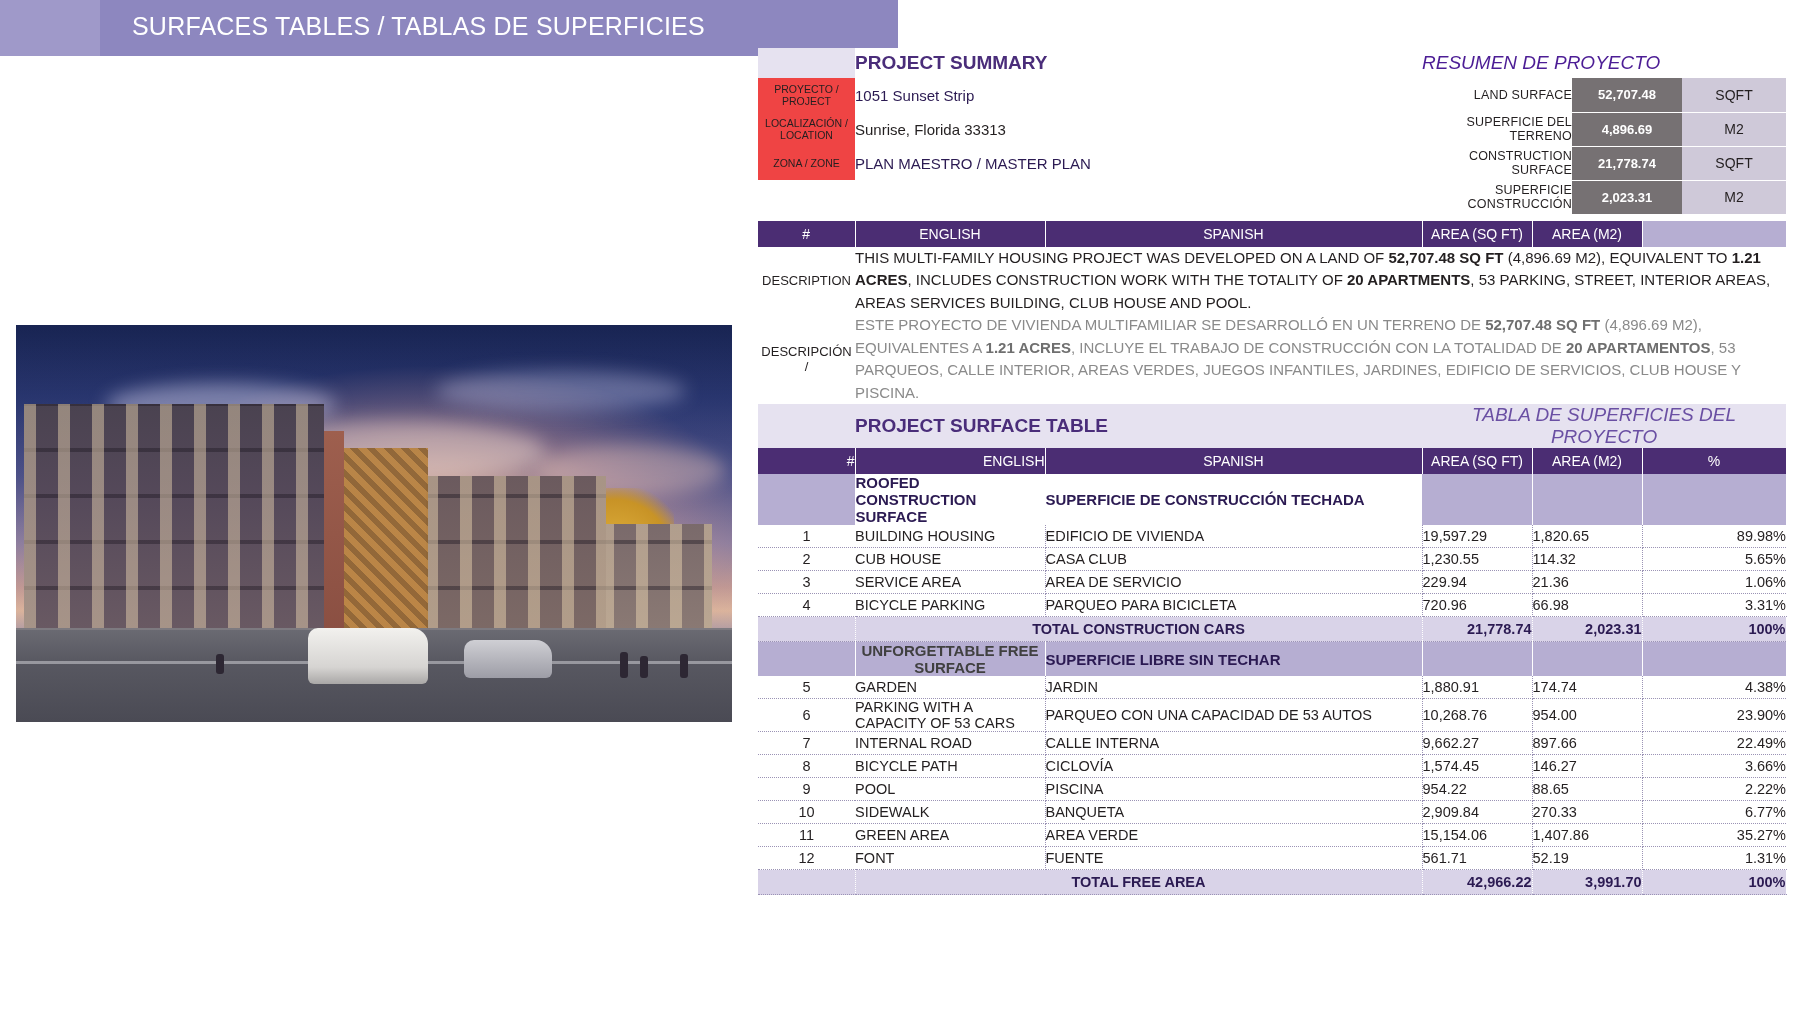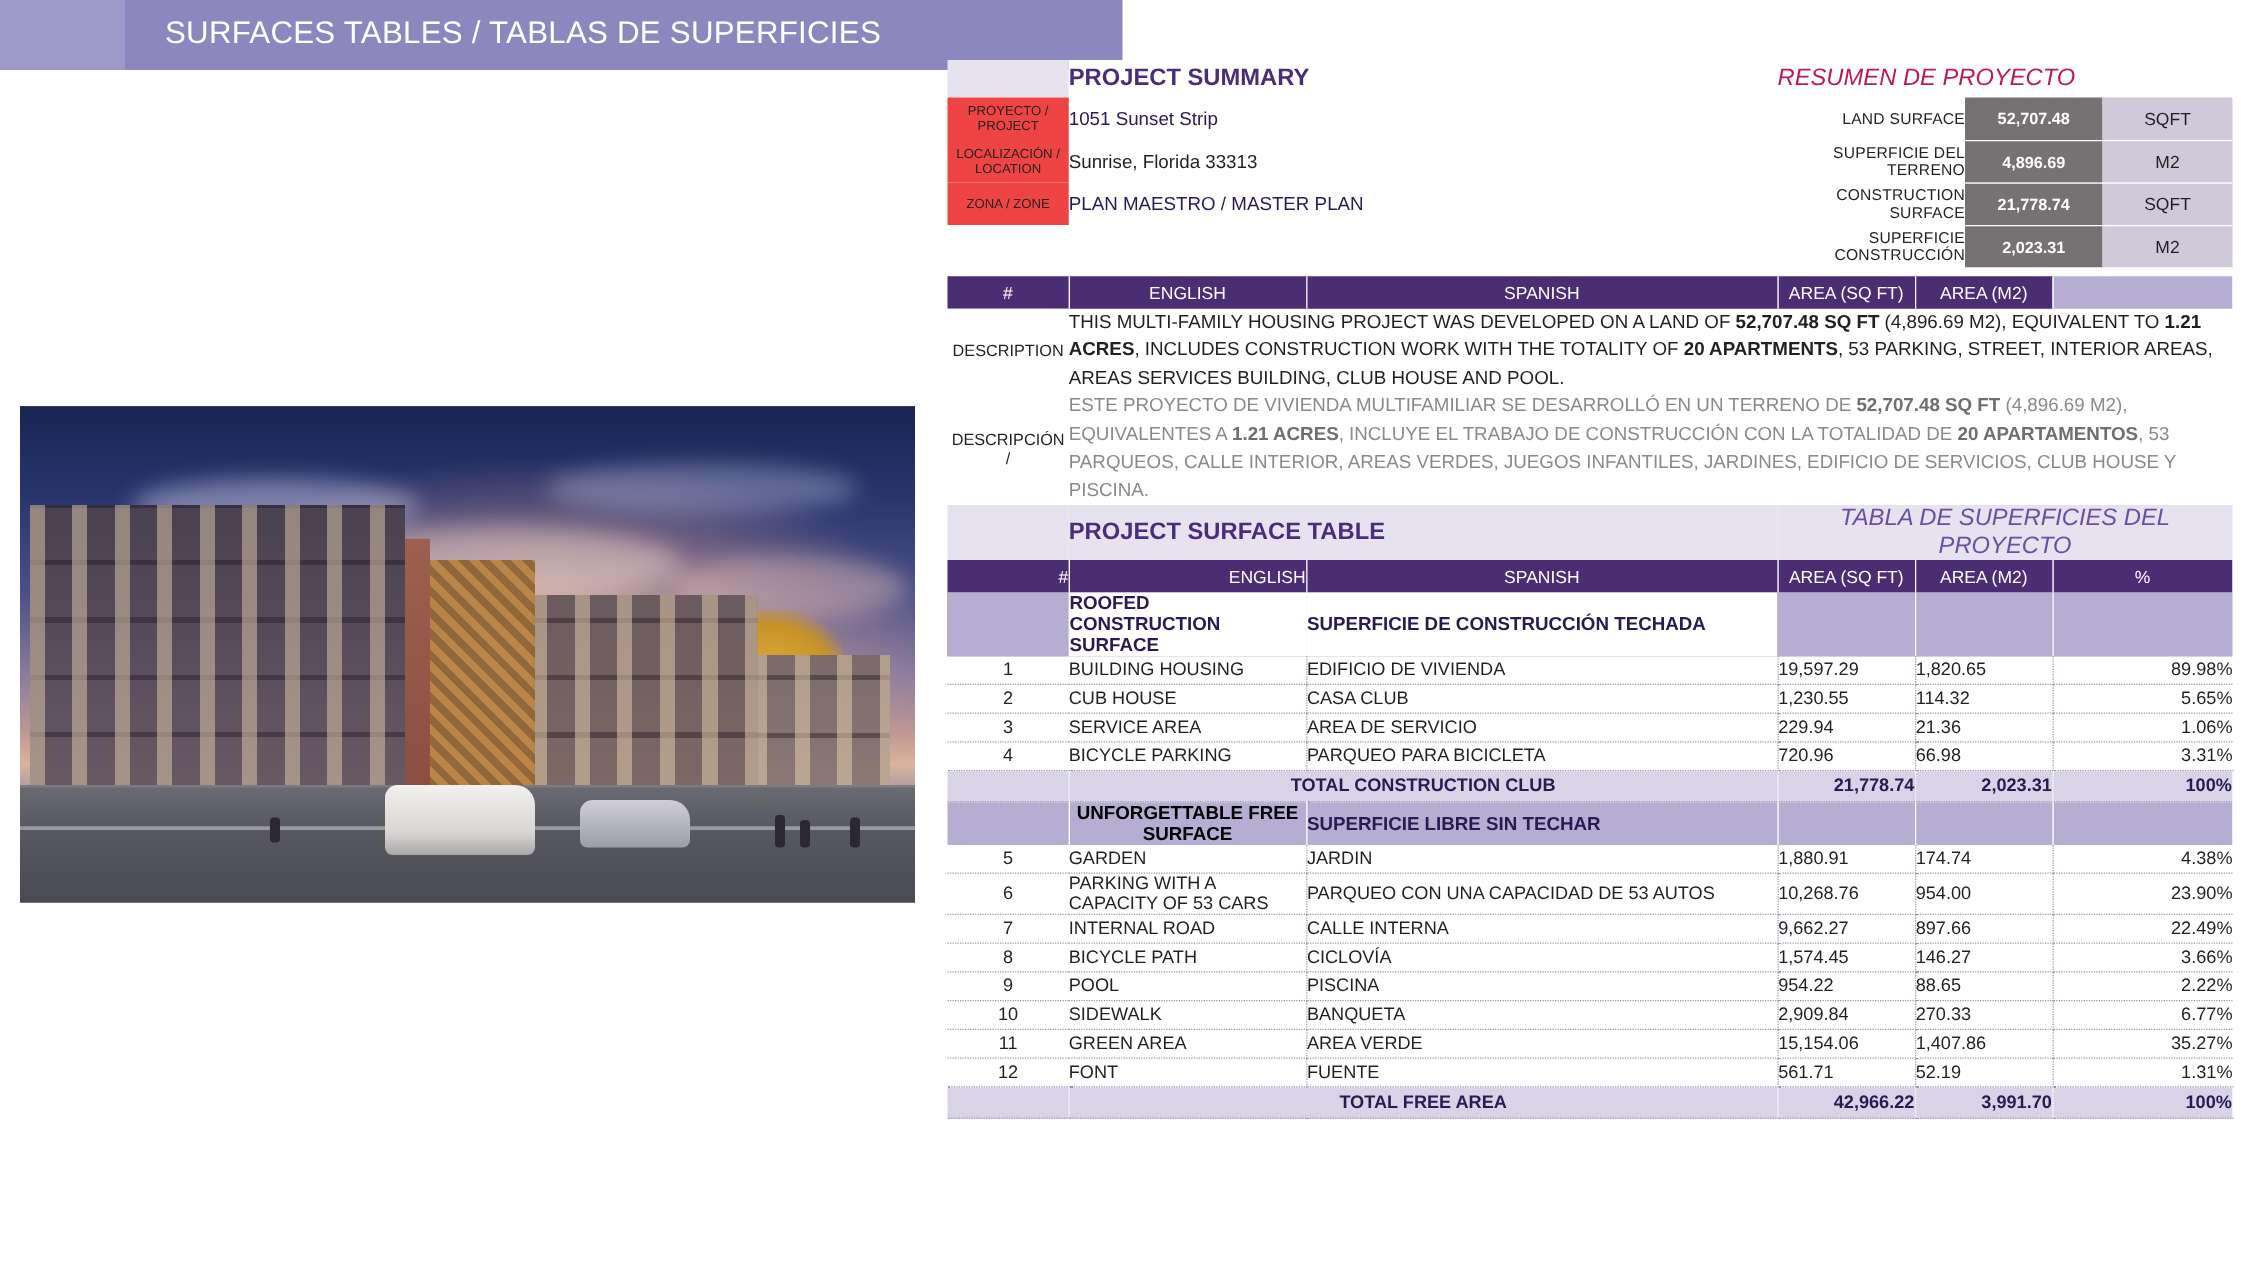--- a/index.html
+++ b/index.html
@@ -201,21 +201,21 @@
   
   .sum-head-blank { background: #e6e2f0; height: 30px; }
   .sum-title {
     color: #4a2d7a;
     font-weight: bold;
     font-size: 19px;
     padding-left: 8px;
     background: #ffffff;
   }
   .sum-title-es {
-    color: #be185d;
+    color: #4c1d95;
     font-weight: normal;
     font-style: italic;
     font-size: 19px;
     padding-left: 8px;
     background: #ffffff;
   }
 
   .lbl-small {
     font-size: 10.5px;
     color: #231f20;
@@ -327,21 +327,21 @@
   }
   .sect-es {
     background: #ffffff;
     color: #2b1a52;
     font-weight: bold;
     font-size: 15px;
     padding-left: 6px;
   }
   .sect2-en {
     background: #b6aed2;
-    color: #000000;
+    color: #404040;
     font-weight: bold;
     font-size: 15px;
     text-align: center;
     border-right: 1px solid #ffffff;
   }
   .sect2-es {
     background: #b6aed2;
     color: #2b1a52;
     font-weight: bold;
     font-size: 15px;
@@ -569,21 +569,21 @@
           <td class="c-txt">PARQUEO PARA BICICLETA</td>
           <td class="c-num-r">720.96</td>
           <td class="c-num-r">66.98</td>
           <td class="c-pct">3.31%</td>
         </tr>
       </tbody>
 
     <tbody>
         <tr class="total">
       <td class="tot-blank"></td>
-      <td class="tot-label" colspan="2">TOTAL CONSTRUCTION CLUB</td>
+      <td class="tot-label" colspan="2">TOTAL CONSTRUCTION CARS</td>
       <td class="tot-num">21,778.74</td>
       <td class="tot-num">2,023.31</td>
       <td class="tot-num">100%</td>
     </tr>
 
     <tr style="height:26px">
       <td class="sect2-fill"></td>
       <td class="sect2-en">UNFORGETTABLE FREE SURFACE</td>
       <td class="sect2-es">SUPERFICIE LIBRE SIN TECHAR</td>
       <td class="sect2-fill"></td>

